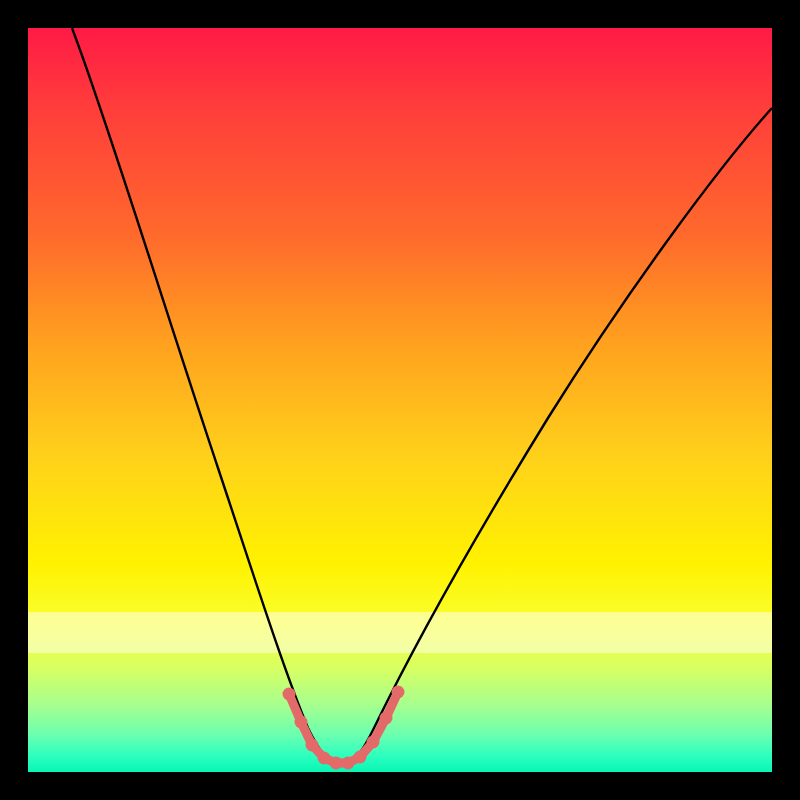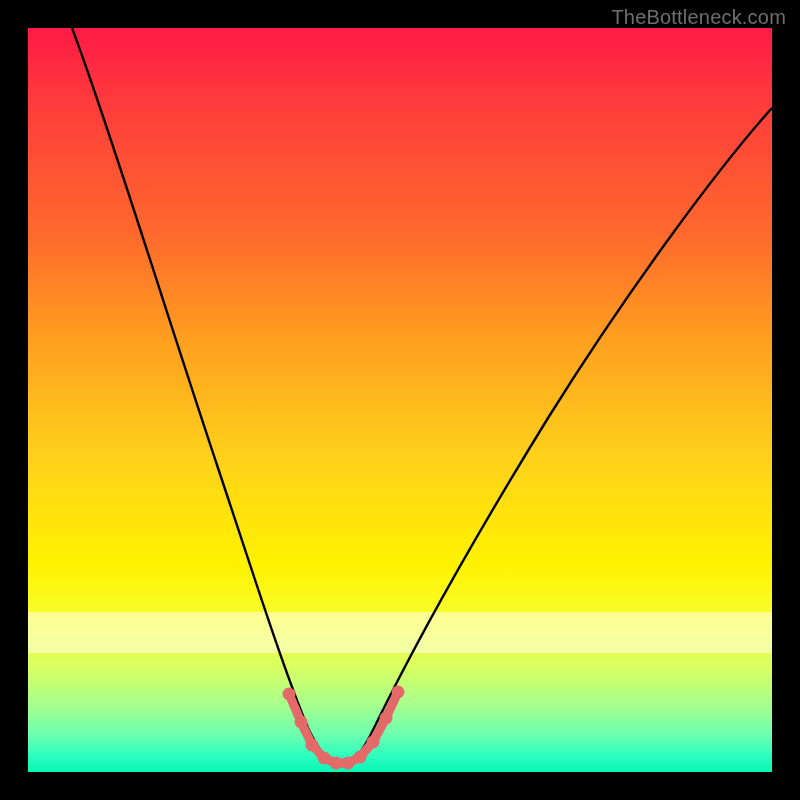--- a/index.html
+++ b/index.html
@@ -108,14 +108,13 @@
         <circle cx="308" cy="735" r="6.5"></circle>
         <circle cx="320" cy="735" r="6.5"></circle>
         <circle cx="332" cy="729" r="6.5"></circle>
         <circle cx="345" cy="714" r="6.5"></circle>
         <circle cx="358" cy="690" r="6.5"></circle>
         <circle cx="370" cy="664" r="6.5"></circle>
       </g>
     </svg>
   </div>
 
-  <div class="watermark">TheBottleneck.com</div>
 </div>
 
 </body></html>

